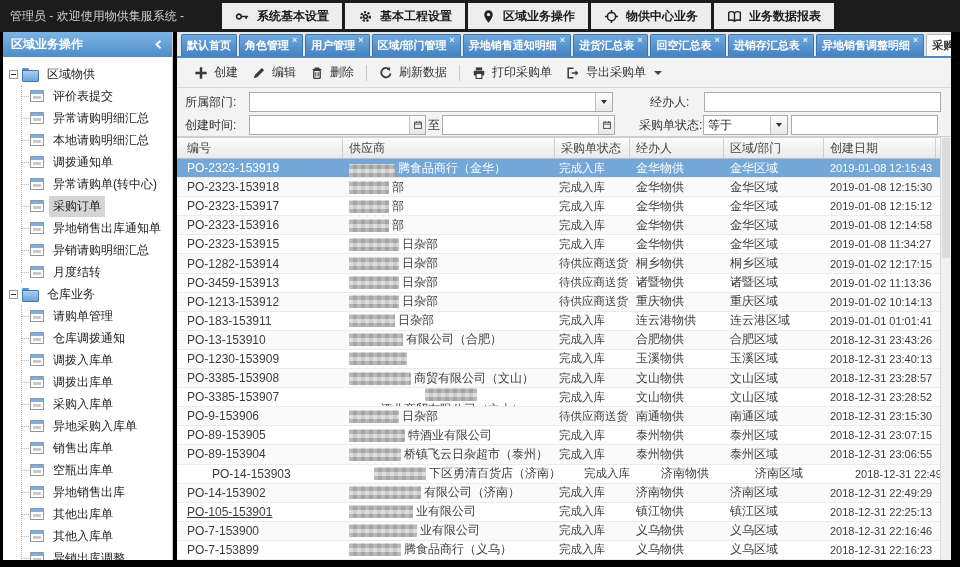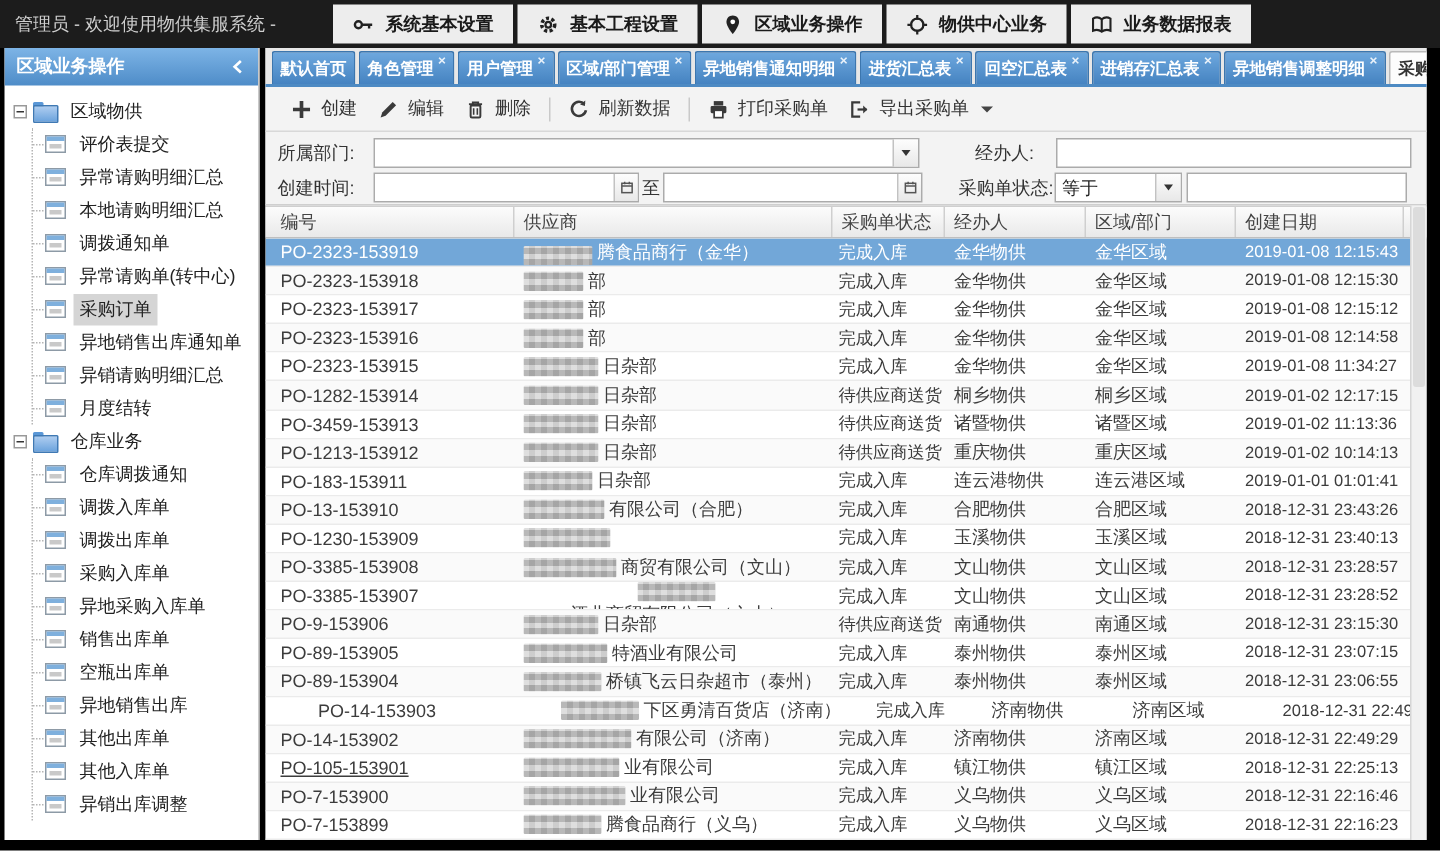--- a/index.html
+++ b/index.html
@@ -192,20 +192,24 @@
         </div>
       </div>
       <div class="tnode">
         <span class="expander"></span>
         <span class="folder"></span>
         <span class="tlabel">仓库业务</span>
       </div>
       <div class="children">
         <div class="tnode leaf">
           <span class="leaf-icon"></span>
+          <span class="tlabel">请购单管理</span>
+        </div>
+        <div class="tnode leaf">
+          <span class="leaf-icon"></span>
           <span class="tlabel">仓库调拨通知</span>
         </div>
         <div class="tnode leaf">
           <span class="leaf-icon"></span>
           <span class="tlabel">调拨入库单</span>
         </div>
         <div class="tnode leaf">
           <span class="leaf-icon"></span>
           <span class="tlabel">调拨出库单</span>
         </div>

